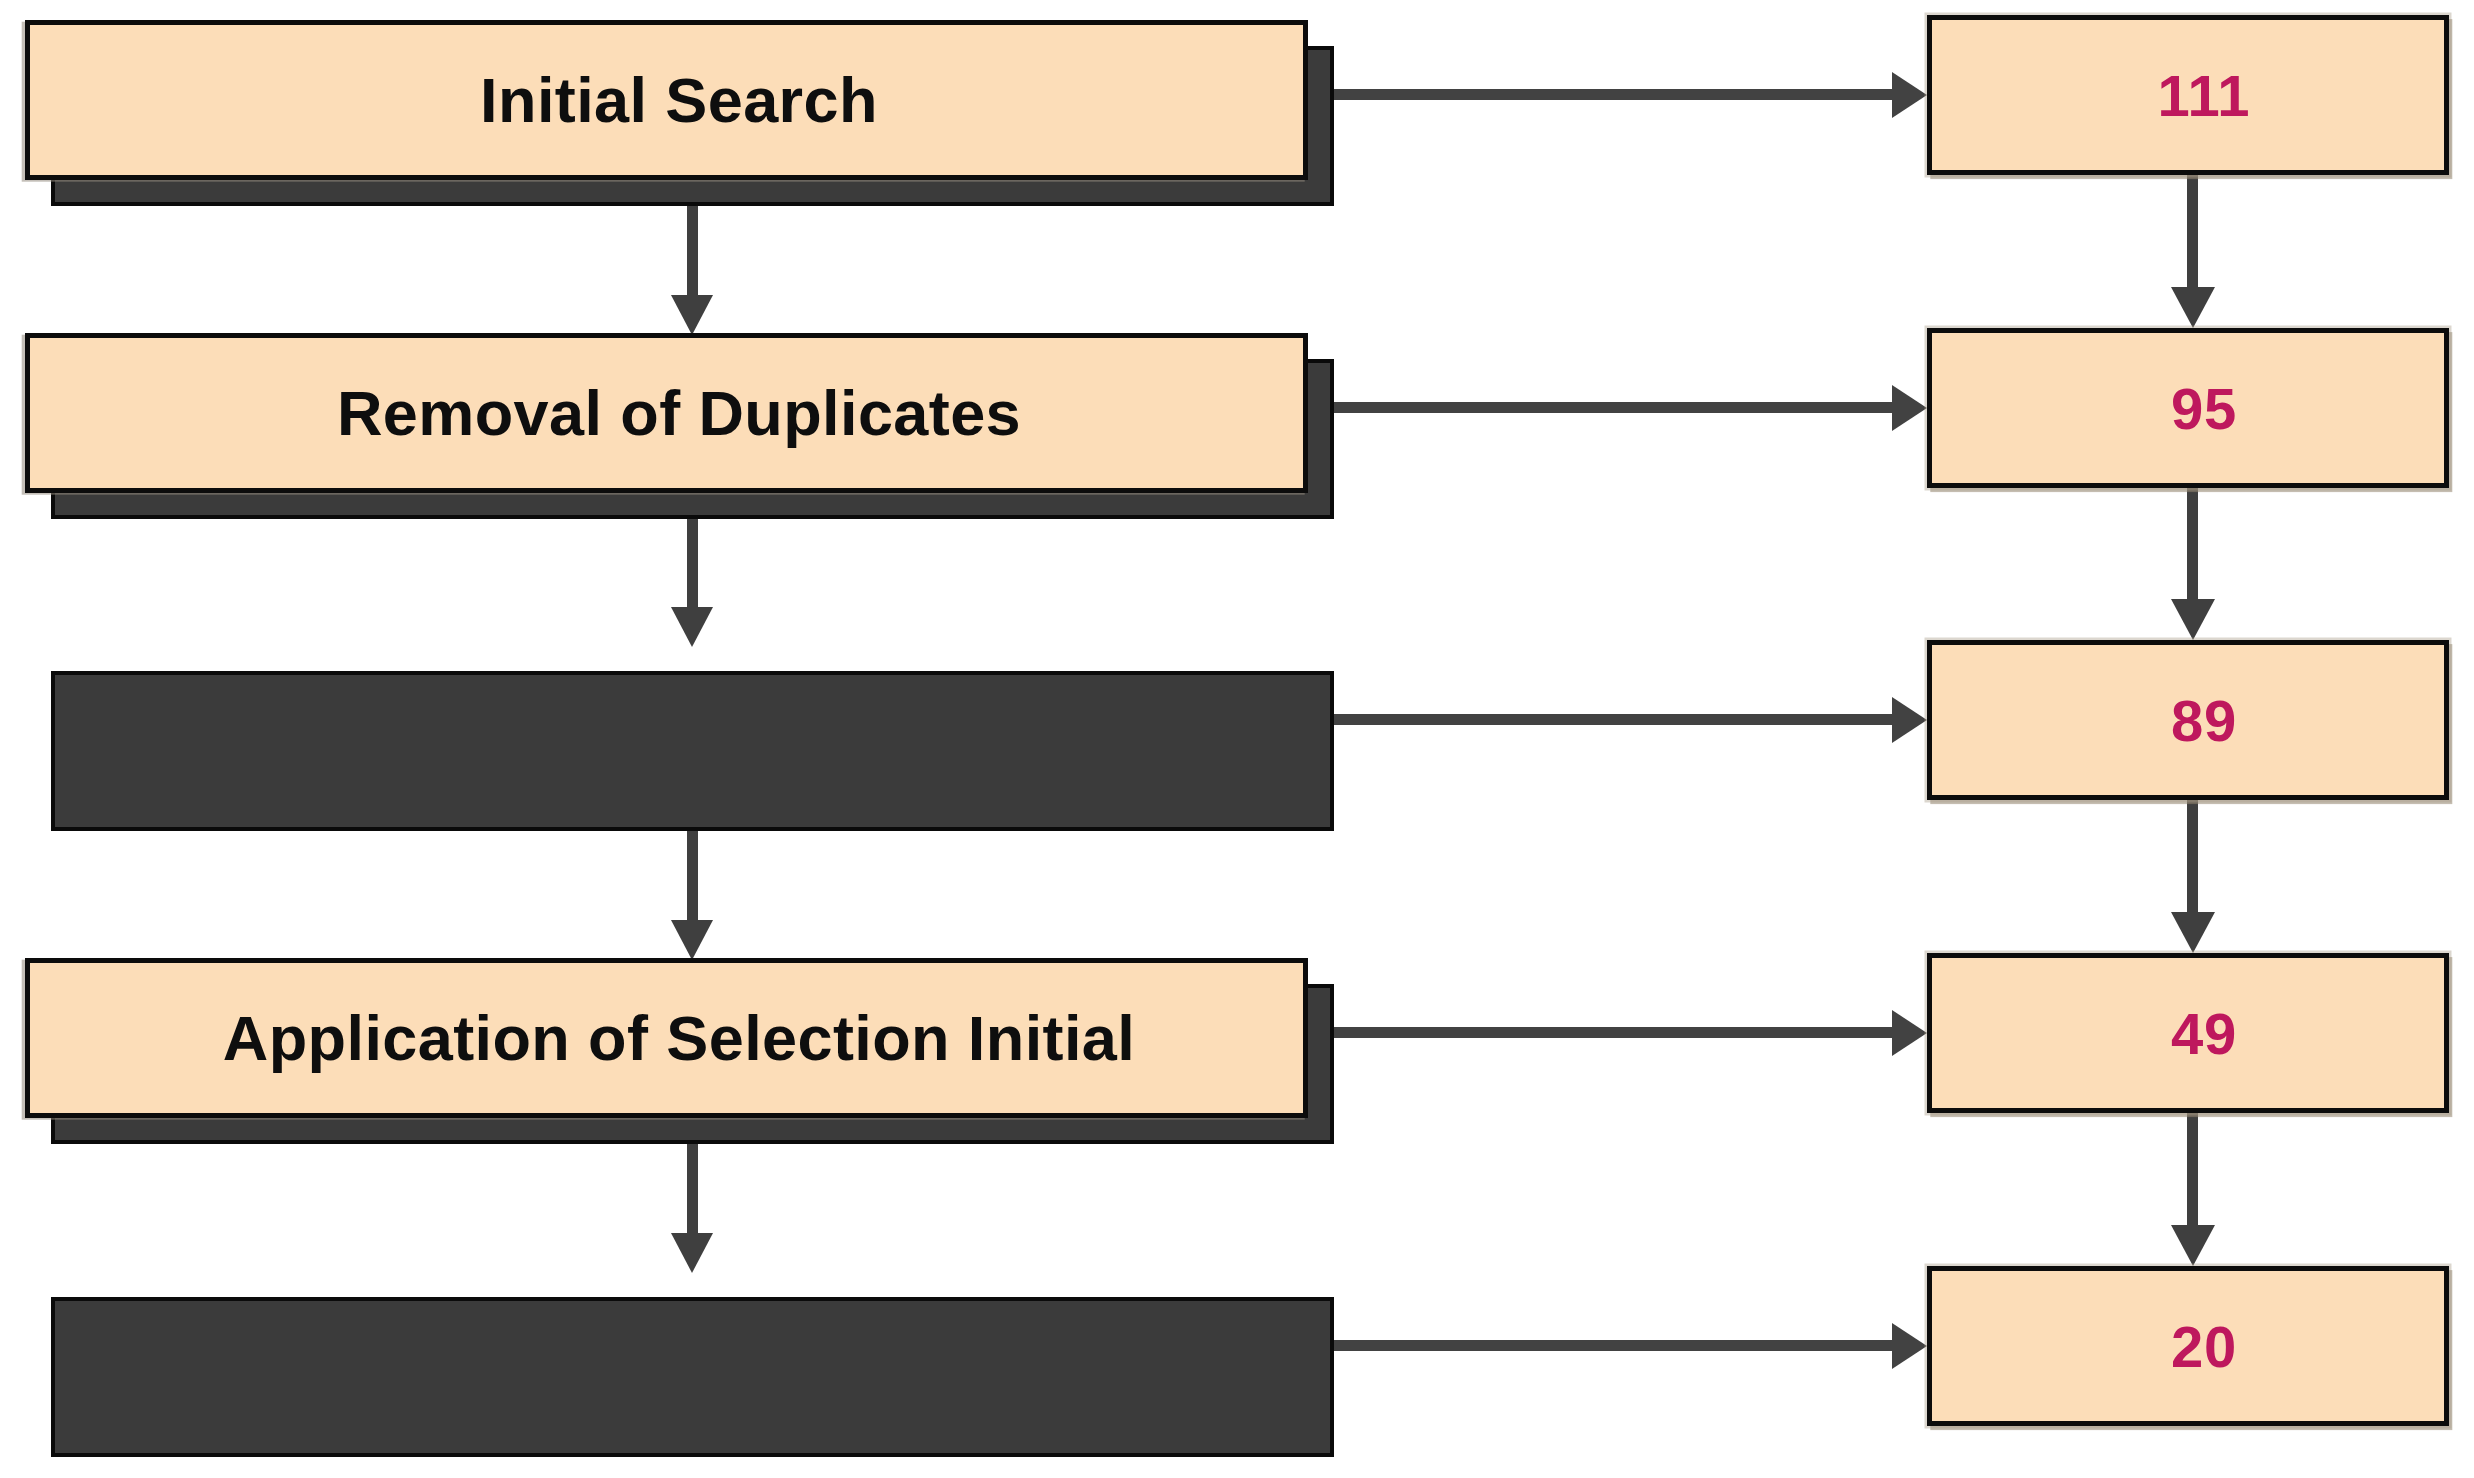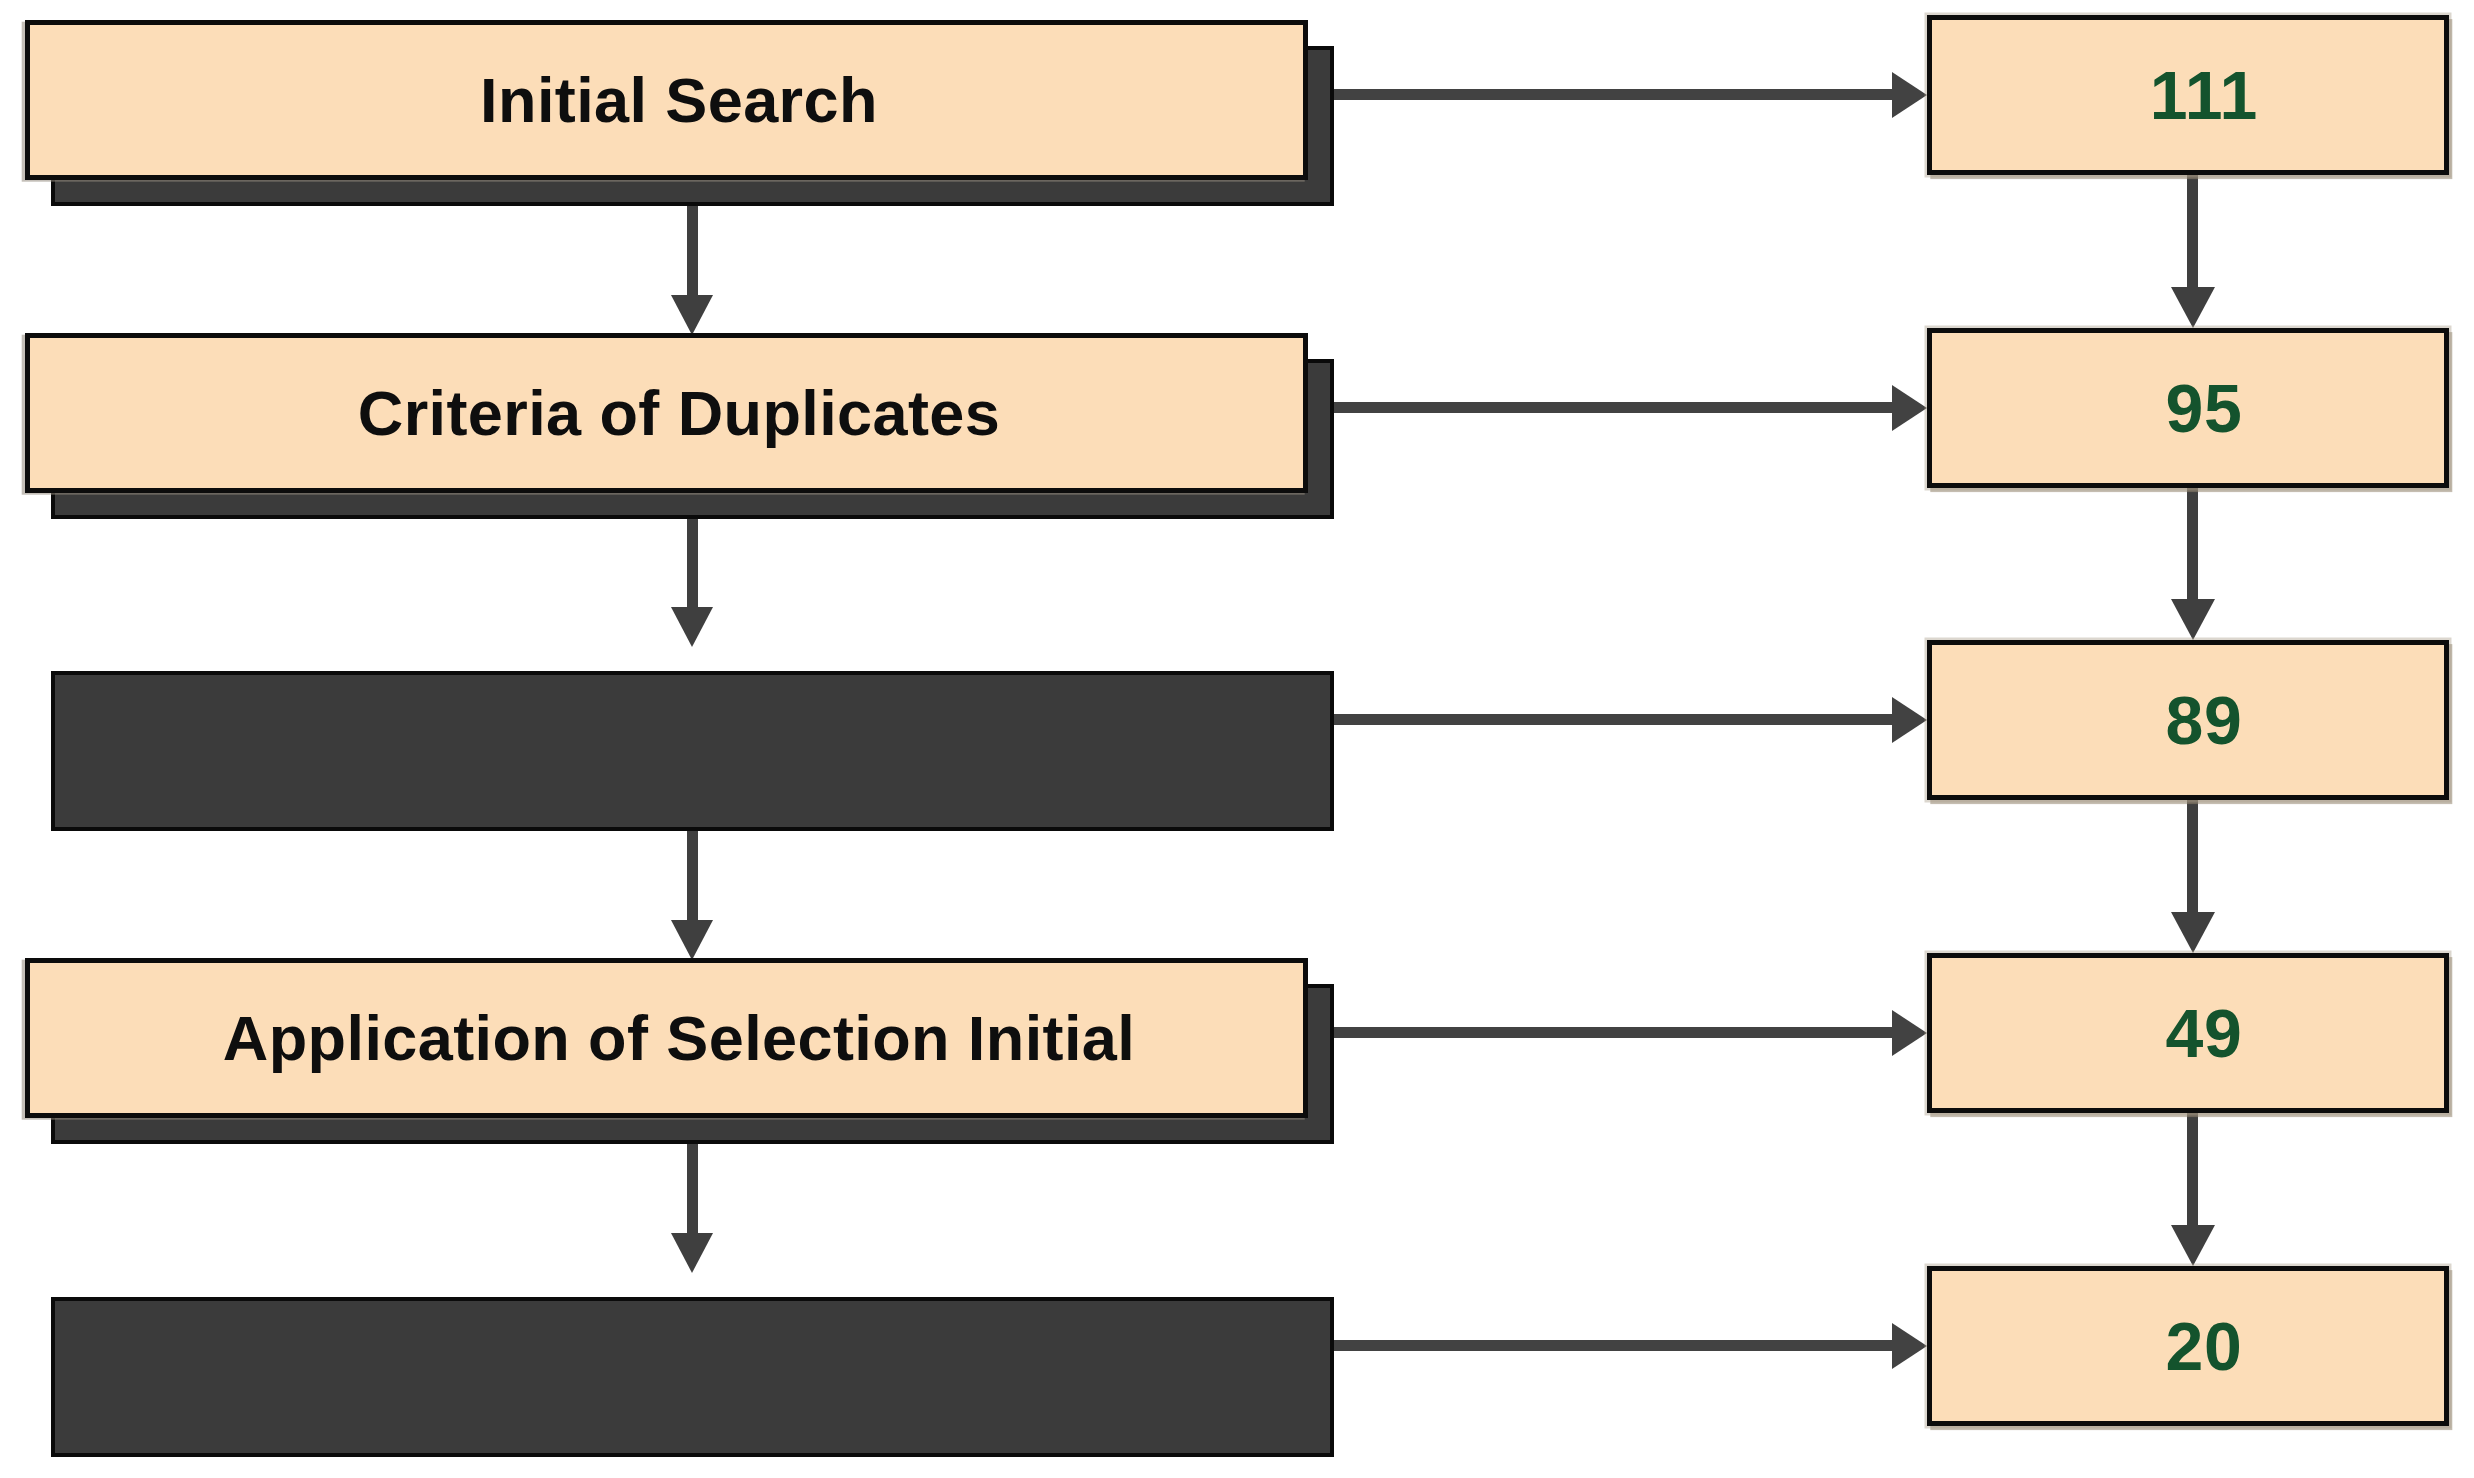--- a/index.html
+++ b/index.html
@@ -42,21 +42,21 @@
     position:absolute;left:1927px;top:-5px;
     width:522px;height:160px;
     background:#FCDDB8;
     border:5px solid #0c0c0c;
     box-sizing:border-box;
     box-shadow:0 0 0 2.5px rgba(168,155,135,0.40),3.3px 4.1px 0 rgba(150,135,113,0.55);
     display:flex;align-items:center;justify-content:center;
     z-index:2;
   }
   .count-label{
-    font-size:68px;font-weight:700;color:#14532d;
+    font-size:58px;font-weight:700;color:#be185d;
     letter-spacing:0.8px;
     margin-left:32px;
   }
   
   .h-arrow{
     position:absolute;left:1317px;top:52px;
     width:613px;height:46px;
     z-index:0;
   }
   .h-arrow .stem{
@@ -105,21 +105,21 @@
     </div>
   </div>
 
   <div class="row" style="--top:333px">
     <div class="h-arrow">
       <div class="stem"></div>
       <div class="head"></div>
     </div>
     <div class="stage-shadow"></div>
     <div class="stage-box">
-      <span class="stage-label">Criteria of Duplicates</span>
+      <span class="stage-label">Removal of Duplicates</span>
     </div>
     <div class="count-box">
       <span class="count-label">95</span>
     </div>
   </div>
 
   <div class="row" style="--top:645px">
     <div class="h-arrow">
       <div class="stem"></div>
       <div class="head"></div>

